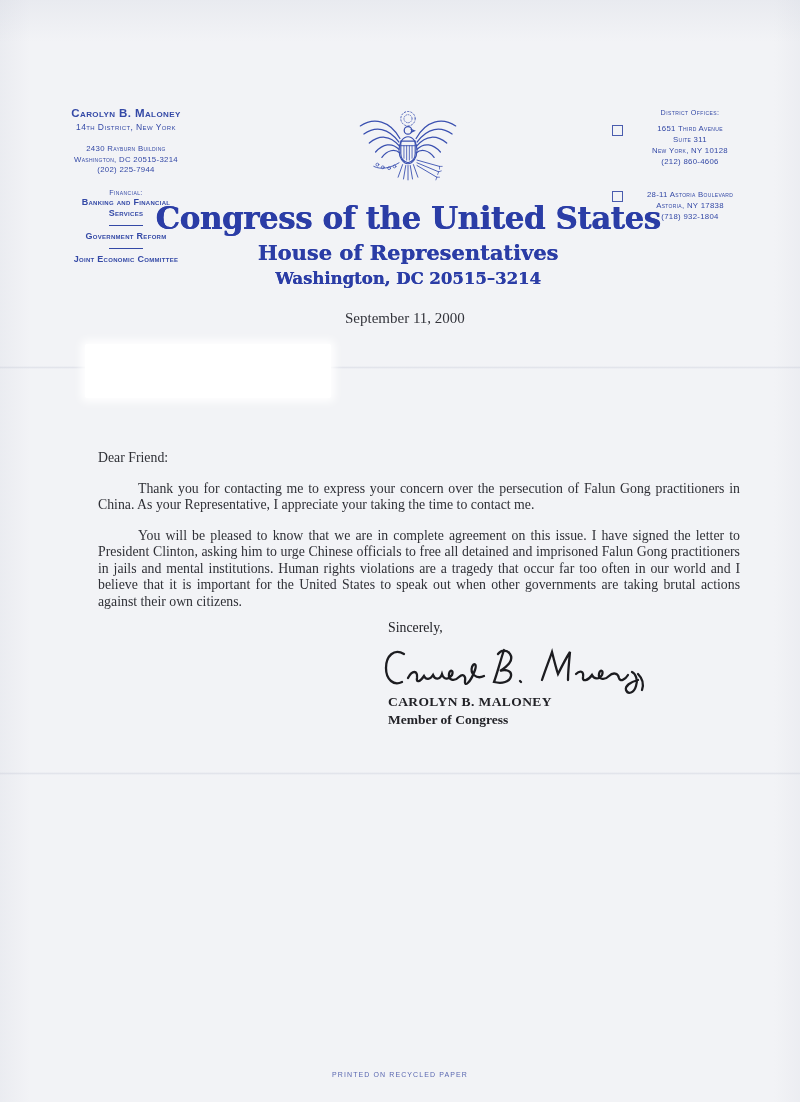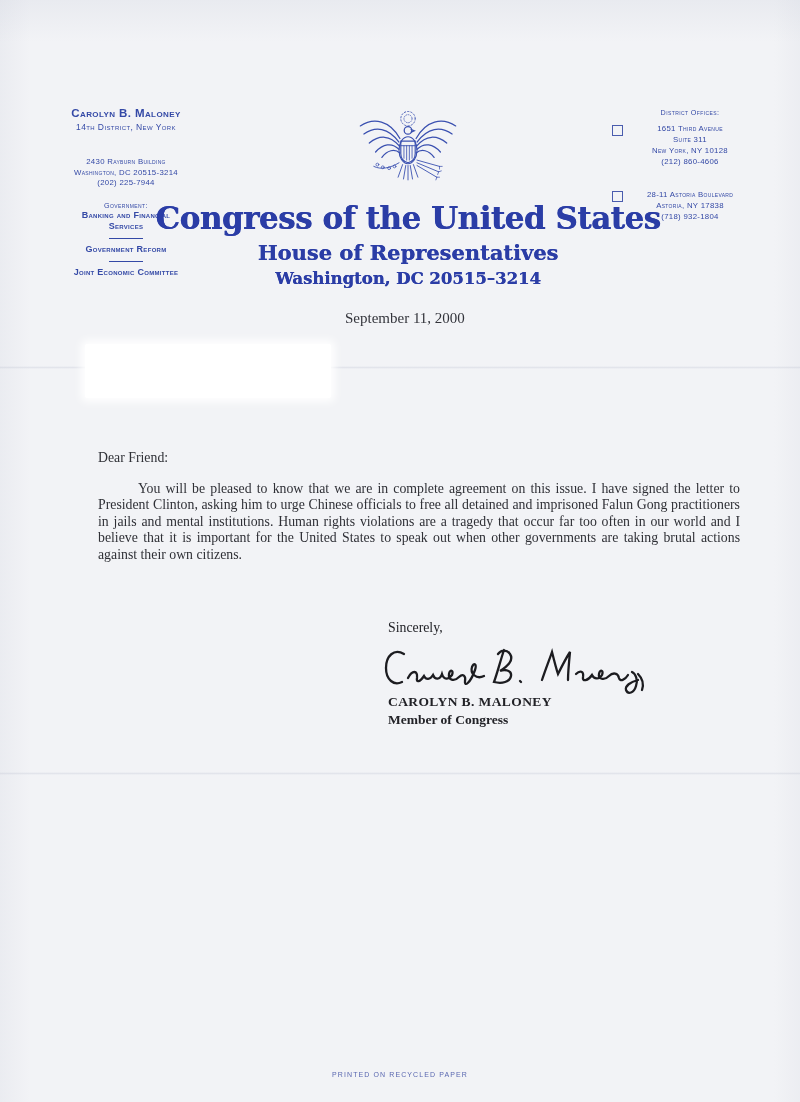--- a/index.html
+++ b/index.html
@@ -24,21 +24,21 @@
   .crease.c1{top:366px;} .crease.c2{top:772px;}
 
   
   .blue{color:#3449a6;}
   .sender{
     position:absolute;left:32px;top:106px;width:188px;
     text-align:center;line-height:1.25;
   }
   .sender .name{font-size:11.5px;font-weight:bold;letter-spacing:.4px;font-variant:small-caps;}
   .sender .district{font-size:8.5px;font-variant:small-caps;letter-spacing:.4px;margin-top:2px;}
-  .sender .addr{font-size:7.8px;font-variant:small-caps;letter-spacing:.3px;margin-top:24px;line-height:1.35;}
+  .sender .addr{font-size:7.8px;font-variant:small-caps;letter-spacing:.3px;margin-top:11px;line-height:1.35;}
   .sender .committees-label{font-size:7.2px;font-variant:small-caps;letter-spacing:.4px;margin-top:12px;}
   .sender .committee{font-size:9px;font-variant:small-caps;font-weight:bold;letter-spacing:.3px;line-height:1.3;}
   .sender .rule{width:34px;height:1px;background:#3449a6;margin:5px auto;}
   .sender .committee.spaced{margin-top:1px;}
 
   .offices{
     position:absolute;right:26px;top:108px;width:168px;
     text-align:center;line-height:1.4;
   }
   .offices .label{font-size:7.2px;font-variant:small-caps;letter-spacing:.4px;margin-bottom:6px;}
@@ -104,21 +104,21 @@
   <div class="crease c2"></div>
 
   <div class="sender blue">
     <div class="name">Carolyn B. Maloney</div>
     <div class="district">14th District, New York</div>
     <div class="addr">
       <div>2430 Rayburn Building</div>
       <div>Washington, DC 20515-3214</div>
       <div>(202) 225-7944</div>
     </div>
-    <div class="committees-label">Government:</div>
+    <div class="committees-label">Financial:</div>
     <div class="committee">Banking and Financial</div>
     <div class="committee">Services</div>
     <div class="rule"></div>
     <div class="committee spaced">Government Reform</div>
     <div class="rule"></div>
     <div class="committee spaced">Joint Economic Committee</div>
   </div>
 
   <div class="offices blue">
     <div class="label">District Offices:</div>
@@ -179,20 +179,21 @@
     <div class="mast-line2">House of Representatives</div>
     <div class="mast-line3">Washington, DC 20515–3214</div>
   </div>
 
   <div class="date-line serif">September 11, 2000</div>
 
   <div class="redaction"></div>
 
   <div class="body-text serif">
     <p class="salutation">Dear Friend:</p>
+    <p class="para">Thank you for contacting me to express your concern over the persecution of Falun Gong practitioners in China.  As your Representative, I appreciate your taking the time to contact me.</p>
     <p class="para">You will be pleased to know that we are in complete agreement on this issue.  I have signed the letter to President Clinton, asking him to urge Chinese officials to free all detained and imprisoned Falun Gong practitioners in jails and mental institutions.  Human rights violations are a tragedy that occur far too often in our world and I believe that it is important for the United States to speak out when other governments are taking brutal actions against their own citizens.</p>
   </div>
 
   <div class="sign-block serif">
     <div class="closing">Sincerely,</div>
     <svg class="signature-svg" width="276" height="58" viewBox="0 0 276 58" fill="none" stroke="#1c1c20" stroke-width="2.3" stroke-linecap="round">
 
       <path d="M24,14 C14,8 6,16 6,28 C6,40 14,46 22,42"></path>
 
       <path d="M28,38 C32,30 38,30 37,38 C36,43 40,42 44,36 C46,40 50,40 53,35 C55,40 60,40 62,34 C64,40 68,40 72,35 C74,30 70,29 69,34 C68,40 74,42 79,37 C83,33 86,36 85,41 C84,47 90,44 95,30 C97,24 94,22 92,27 C90,33 96,40 104,36"></path>

